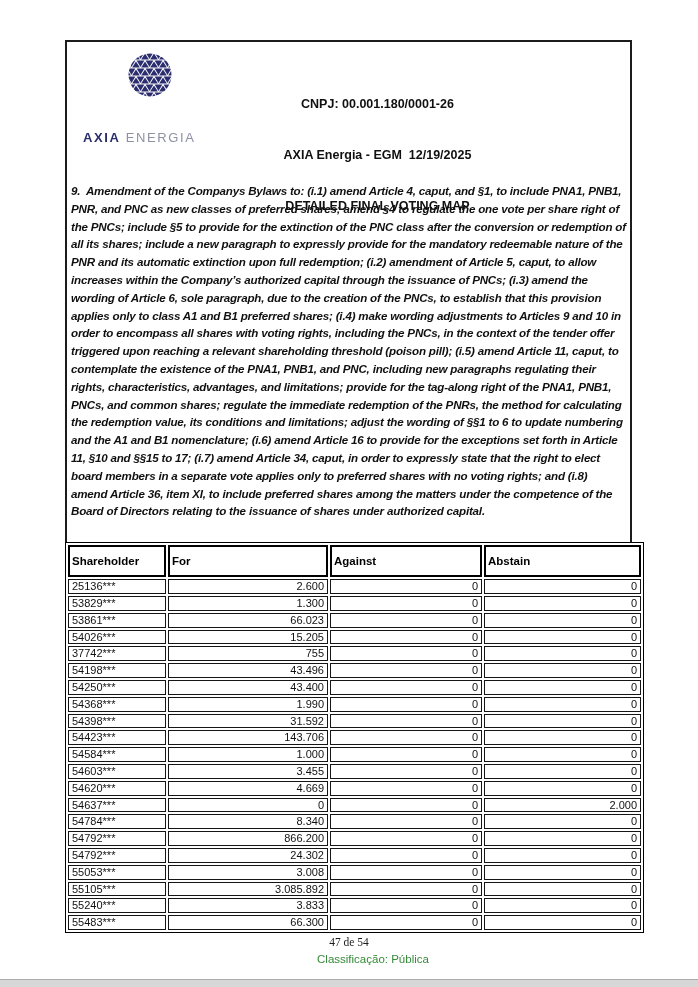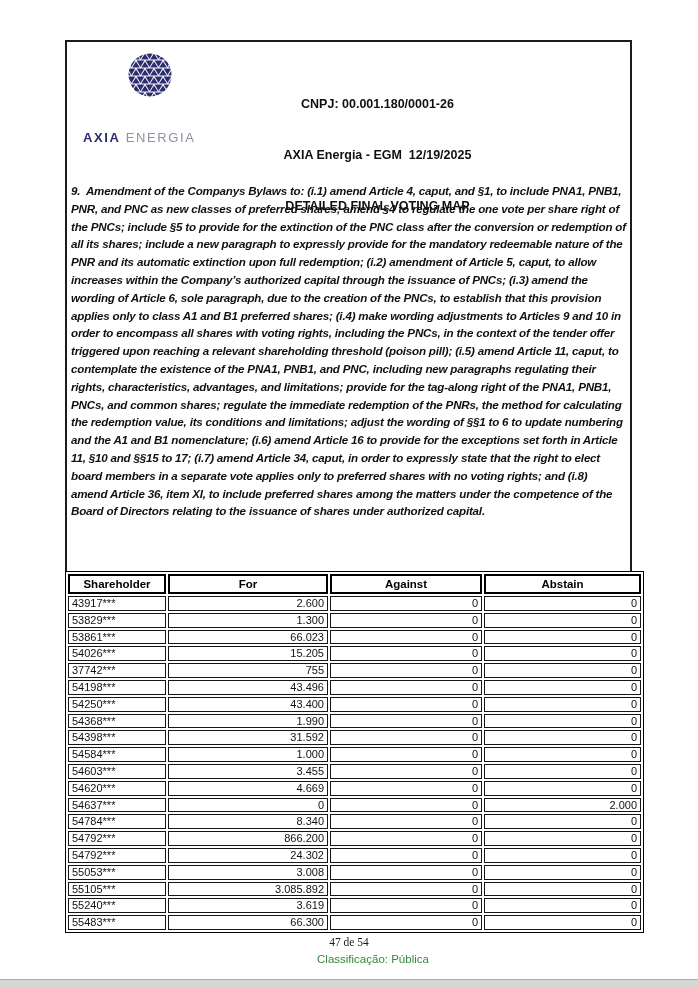--- a/index.html
+++ b/index.html
@@ -59,23 +59,23 @@
     width:571px;
     table-layout:fixed;
     border-collapse:separate;
     border-spacing:2px;
     background:#fff;
     border:1px solid #000;
   }
   table.voting th{
     border:2px solid #000;
     font-size:11.5px; font-weight:bold;
-    height:20px;
+    height:32px;
     padding:0 2px;
-    text-align:center;
+    text-align:left;
     vertical-align:middle;
     color:#000;
   }
   table.voting td{
     border:1.5px solid #151515;
     font-size:11px; line-height:11px;
     height:14.8px;
     padding:0 3px;
     vertical-align:middle;
     color:#111;
@@ -143,21 +143,21 @@
     <thead>
       <tr>
         <th>Shareholder</th>
         <th>For</th>
         <th>Against</th>
         <th>Abstain</th>
       </tr>
     </thead>
     <tbody>
         <tr>
-          <td class="cell-left">43917***</td>
+          <td class="cell-left">25136***</td>
           <td class="cell-num">2.600</td>
           <td class="cell-num">0</td>
           <td class="cell-num">0</td>
         </tr>
         <tr>
           <td class="cell-left">53829***</td>
           <td class="cell-num">1.300</td>
           <td class="cell-num">0</td>
           <td class="cell-num">0</td>
         </tr>
@@ -197,20 +197,26 @@
           <td class="cell-num">0</td>
           <td class="cell-num">0</td>
         </tr>
         <tr>
           <td class="cell-left">54398***</td>
           <td class="cell-num">31.592</td>
           <td class="cell-num">0</td>
           <td class="cell-num">0</td>
         </tr>
         <tr>
+          <td class="cell-left">54423***</td>
+          <td class="cell-num">143.706</td>
+          <td class="cell-num">0</td>
+          <td class="cell-num">0</td>
+        </tr>
+        <tr>
           <td class="cell-left">54584***</td>
           <td class="cell-num">1.000</td>
           <td class="cell-num">0</td>
           <td class="cell-num">0</td>
         </tr>
         <tr>
           <td class="cell-left">54603***</td>
           <td class="cell-num">3.455</td>
           <td class="cell-num">0</td>
           <td class="cell-num">0</td>
@@ -252,21 +258,21 @@
           <td class="cell-num">0</td>
         </tr>
         <tr>
           <td class="cell-left">55105***</td>
           <td class="cell-num">3.085.892</td>
           <td class="cell-num">0</td>
           <td class="cell-num">0</td>
         </tr>
         <tr>
           <td class="cell-left">55240***</td>
-          <td class="cell-num">3.619</td>
+          <td class="cell-num">3.833</td>
           <td class="cell-num">0</td>
           <td class="cell-num">0</td>
         </tr>
         <tr>
           <td class="cell-left">55483***</td>
           <td class="cell-num">66.300</td>
           <td class="cell-num">0</td>
           <td class="cell-num">0</td>
         </tr>
       </tbody>

